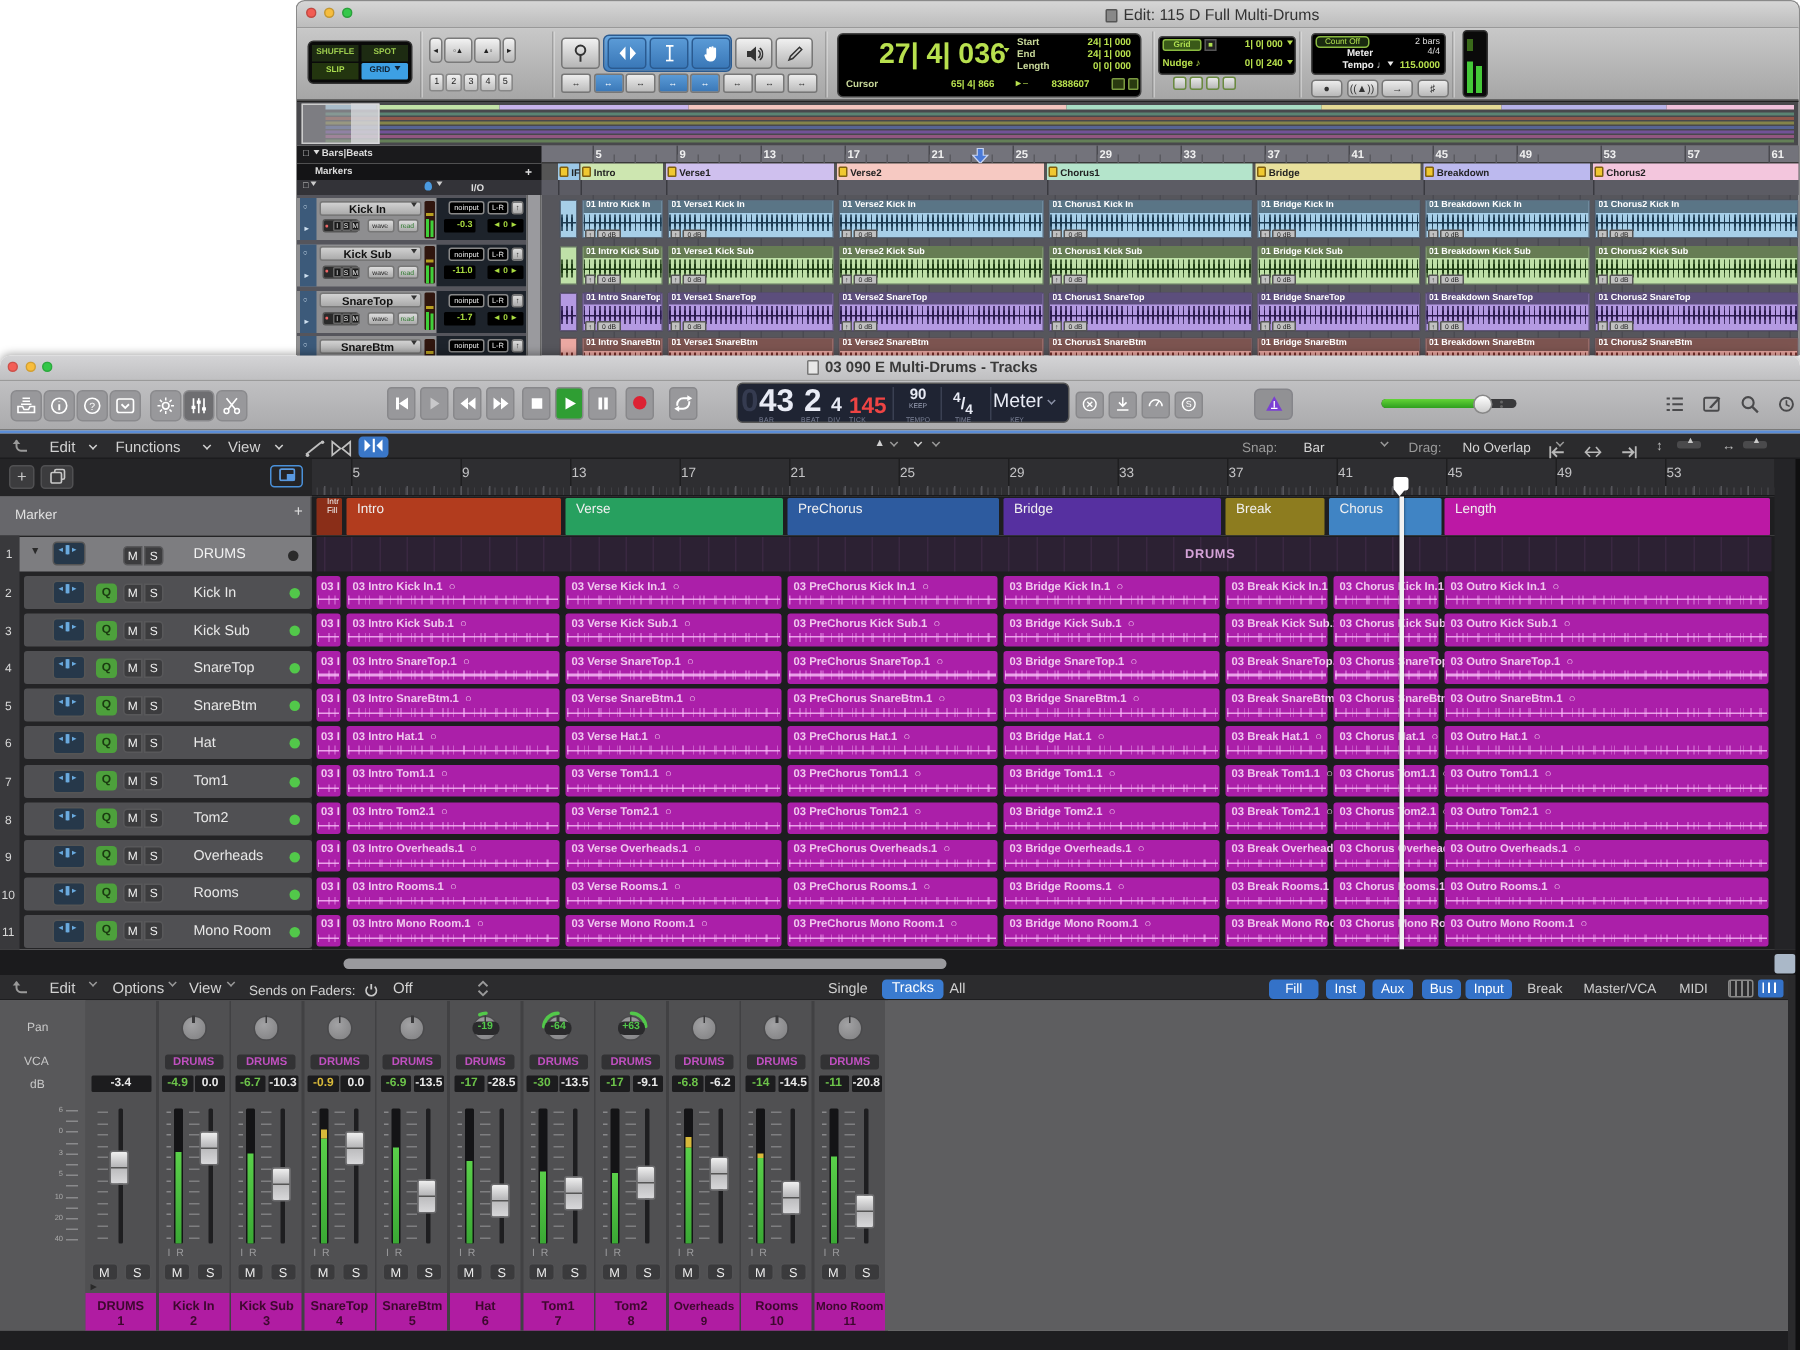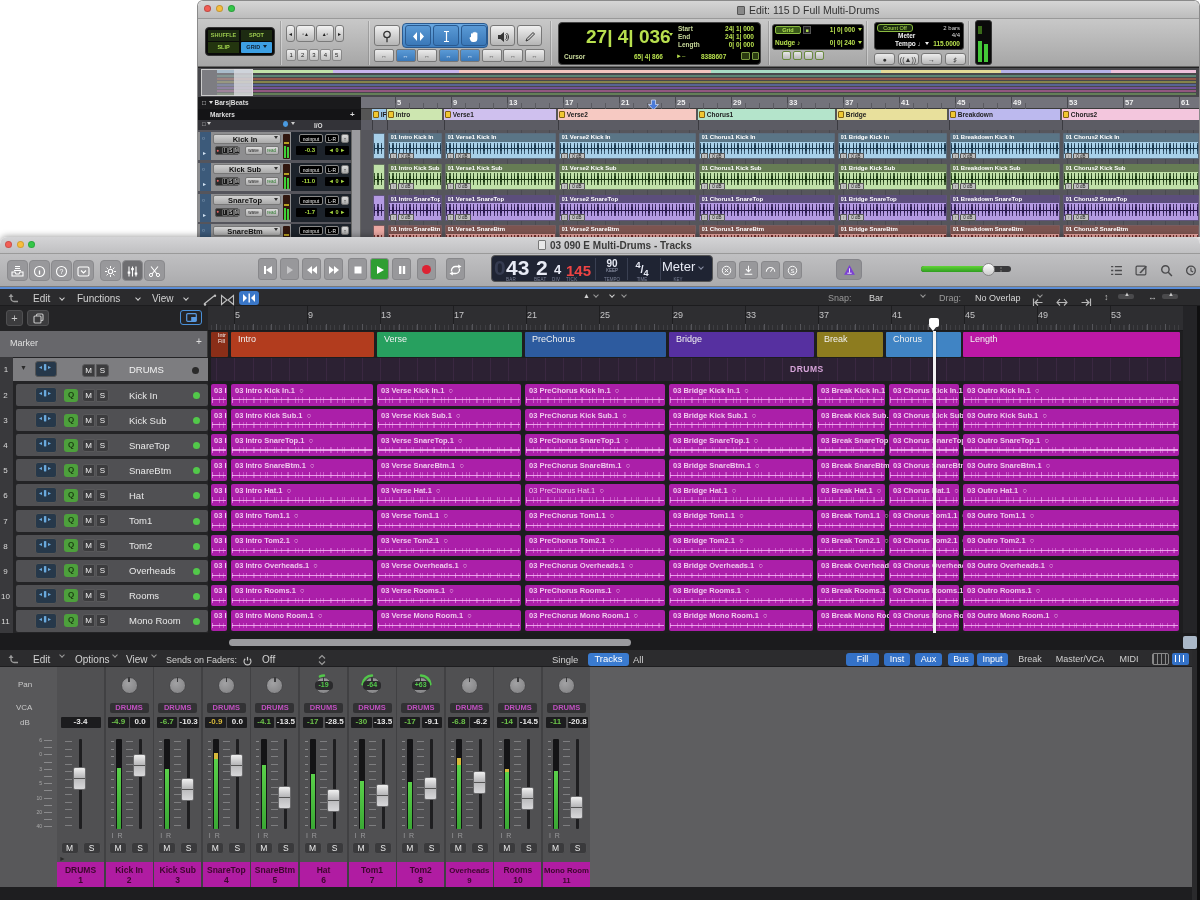--- a/index.html
+++ b/index.html
@@ -1167,21 +1167,21 @@
 <div class="a" style="left:212px;top:497.4px;width:14px;height:5.5px;background:repeating-linear-gradient(90deg,rgba(255,190,255,0.38) 0 1px,transparent 1px 7px),repeating-linear-gradient(90deg,rgba(255,190,255,0.3) 0 1px,transparent 1px 11px)"></div>
 <div class="a" style="left:231px;top:484.4px;width:142px;height:21.5px;background:#ab1fa9;border-radius:2px;overflow:hidden"></div>
 <div class="a" style="left:235px;top:485.9px;font-size:7.5px;color:#f0c8ee;font-weight:bold;white-space:nowrap">03 Intro Hat.1&nbsp;&nbsp;○</div>
 <div class="a" style="left:232px;top:499.59999999999997px;width:140px;height:1.2px;background:rgba(255,205,255,0.75)"></div>
 <div class="a" style="left:232px;top:497.4px;width:140px;height:5.5px;background:repeating-linear-gradient(90deg,rgba(255,190,255,0.38) 0 1px,transparent 1px 7px),repeating-linear-gradient(90deg,rgba(255,190,255,0.3) 0 1px,transparent 1px 11px)"></div>
 <div class="a" style="left:377px;top:484.4px;width:144px;height:21.5px;background:#ab1fa9;border-radius:2px;overflow:hidden"></div>
 <div class="a" style="left:381px;top:485.9px;font-size:7.5px;color:#f0c8ee;font-weight:bold;white-space:nowrap">03 Verse Hat.1&nbsp;&nbsp;○</div>
 <div class="a" style="left:378px;top:499.59999999999997px;width:142px;height:1.2px;background:rgba(255,205,255,0.75)"></div>
 <div class="a" style="left:378px;top:497.4px;width:142px;height:5.5px;background:repeating-linear-gradient(90deg,rgba(255,190,255,0.38) 0 1px,transparent 1px 7px),repeating-linear-gradient(90deg,rgba(255,190,255,0.3) 0 1px,transparent 1px 11px)"></div>
 <div class="a" style="left:525px;top:484.4px;width:140px;height:21.5px;background:#ab1fa9;border-radius:2px;overflow:hidden"></div>
-<div class="a" style="left:529px;top:485.9px;font-size:7.5px;color:#f0c8ee;font-weight:normal;white-space:nowrap">03 PreChorus Hat.1&nbsp;&nbsp;○</div>
+<div class="a" style="left:529px;top:485.9px;font-size:7.5px;color:#f0c8ee;font-weight:bold;white-space:nowrap">03 PreChorus Hat.1&nbsp;&nbsp;○</div>
 <div class="a" style="left:526px;top:499.59999999999997px;width:138px;height:1.2px;background:rgba(255,205,255,0.75)"></div>
 <div class="a" style="left:526px;top:497.4px;width:138px;height:5.5px;background:repeating-linear-gradient(90deg,rgba(255,190,255,0.38) 0 1px,transparent 1px 7px),repeating-linear-gradient(90deg,rgba(255,190,255,0.3) 0 1px,transparent 1px 11px)"></div>
 <div class="a" style="left:669px;top:484.4px;width:144px;height:21.5px;background:#ab1fa9;border-radius:2px;overflow:hidden"></div>
 <div class="a" style="left:673px;top:485.9px;font-size:7.5px;color:#f0c8ee;font-weight:bold;white-space:nowrap">03 Bridge Hat.1&nbsp;&nbsp;○</div>
 <div class="a" style="left:670px;top:499.59999999999997px;width:142px;height:1.2px;background:rgba(255,205,255,0.75)"></div>
 <div class="a" style="left:670px;top:497.4px;width:142px;height:5.5px;background:repeating-linear-gradient(90deg,rgba(255,190,255,0.38) 0 1px,transparent 1px 7px),repeating-linear-gradient(90deg,rgba(255,190,255,0.3) 0 1px,transparent 1px 11px)"></div>
 <div class="a" style="left:817px;top:484.4px;width:68px;height:21.5px;background:#ab1fa9;border-radius:2px;overflow:hidden"></div>
 <div class="a" style="left:821px;top:485.9px;font-size:7.5px;color:#f0c8ee;font-weight:bold;white-space:nowrap">03 Break Hat.1&nbsp;&nbsp;○</div>
 <div class="a" style="left:818px;top:499.59999999999997px;width:66px;height:1.2px;background:rgba(255,205,255,0.75)"></div>
 <div class="a" style="left:818px;top:497.4px;width:66px;height:5.5px;background:repeating-linear-gradient(90deg,rgba(255,190,255,0.38) 0 1px,transparent 1px 7px),repeating-linear-gradient(90deg,rgba(255,190,255,0.3) 0 1px,transparent 1px 11px)"></div>
@@ -1608,21 +1608,21 @@
 <div class="a" style="left:230.8px;top:765px;width:11px;height:1.4px;background:#555"></div>
 <div class="a" style="left:208.8px;top:832px;font-size:7px;color:#9a9a9c;">I&nbsp;&nbsp;R</div>
 <div class="a" style="left:206.3px;top:841.5px;width:18px;height:12px;background:#3a3a3c;border:1px solid #525254;border-radius:3px;color:#ececec;font-size:8.5px;text-align:center;line-height:11px">M</div>
 <div class="a" style="left:228.3px;top:841.5px;width:18px;height:12px;background:#3a3a3c;border:1px solid #525254;border-radius:3px;color:#ececec;font-size:8.5px;text-align:center;line-height:11px">S</div>
 <div class="a" style="left:202.8px;top:862px;width:47.0px;height:25px;background:#b01ca2"></div>
 <div style="left:202.8px;top:866px;width:47.0px;font-size:8.5px;font-weight:bold;color:#3d082e;text-align:center;line-height:9.5px;position:absolute;white-space:nowrap">SnareTop<br>4</div>
 <div class="a" style="left:251.4px;top:667px;width:47.0px;height:195px;background:#505052"></div>
 <div class="a" style="left:266.4px;top:676.5px;width:17px;height:17px;background:radial-gradient(circle at 40% 35%,#a2a2a4,#7e7e80);border:1px solid #4a4a4c;border-radius:50%"></div>
 <div class="a" style="left:274.15px;top:676.5px;width:1.5px;height:5px;background:#3a3a3c"></div>
 <div class="a" style="left:255.4px;top:702.5px;width:39px;height:10.5px;background:#323234;border-radius:2px;color:#c050c0;font-size:7.5px;text-align:center;line-height:10px;font-weight:bold">DRUMS</div>
-<div class="a" style="left:253.9px;top:716.5px;width:20.5px;height:11px;background:#1c1c1e;border-radius:1px;color:#6cc24a;font-size:8px;font-weight:bold;text-align:center;line-height:10.5px">-4.1</div>
+<div class="a" style="left:253.9px;top:716.5px;width:20.5px;height:11px;background:#1c1c1e;border-radius:1px;color:#6cc24a;font-size:8px;font-weight:bold;text-align:center;line-height:10.5px">-6.9</div>
 <div class="a" style="left:275.9px;top:716.5px;width:20px;height:11px;background:#1c1c1e;border-radius:1px;color:#e8e8e8;font-size:8px;font-weight:bold;text-align:center;line-height:10.5px">-13.5</div>
 <div class="a" style="left:261.4px;top:739px;width:6px;height:90px;background:#141416;border-radius:1px"></div>
 <div class="a" style="left:262.4px;top:765px;width:4px;height:64px;background:linear-gradient(#5ad04a,#3aa834)"></div>
 <div class="a" style="left:256.4px;top:741.0px;width:3px;height:1px;background:#88888a"></div>
 <div class="a" style="left:256.4px;top:748.6px;width:3px;height:1px;background:#88888a"></div>
 <div class="a" style="left:256.4px;top:756.2px;width:3px;height:1px;background:#88888a"></div>
 <div class="a" style="left:256.4px;top:763.8px;width:3px;height:1px;background:#88888a"></div>
 <div class="a" style="left:256.4px;top:771.4px;width:3px;height:1px;background:#88888a"></div>
 <div class="a" style="left:256.4px;top:779.0px;width:3px;height:1px;background:#88888a"></div>
 <div class="a" style="left:256.4px;top:786.6px;width:3px;height:1px;background:#88888a"></div>

